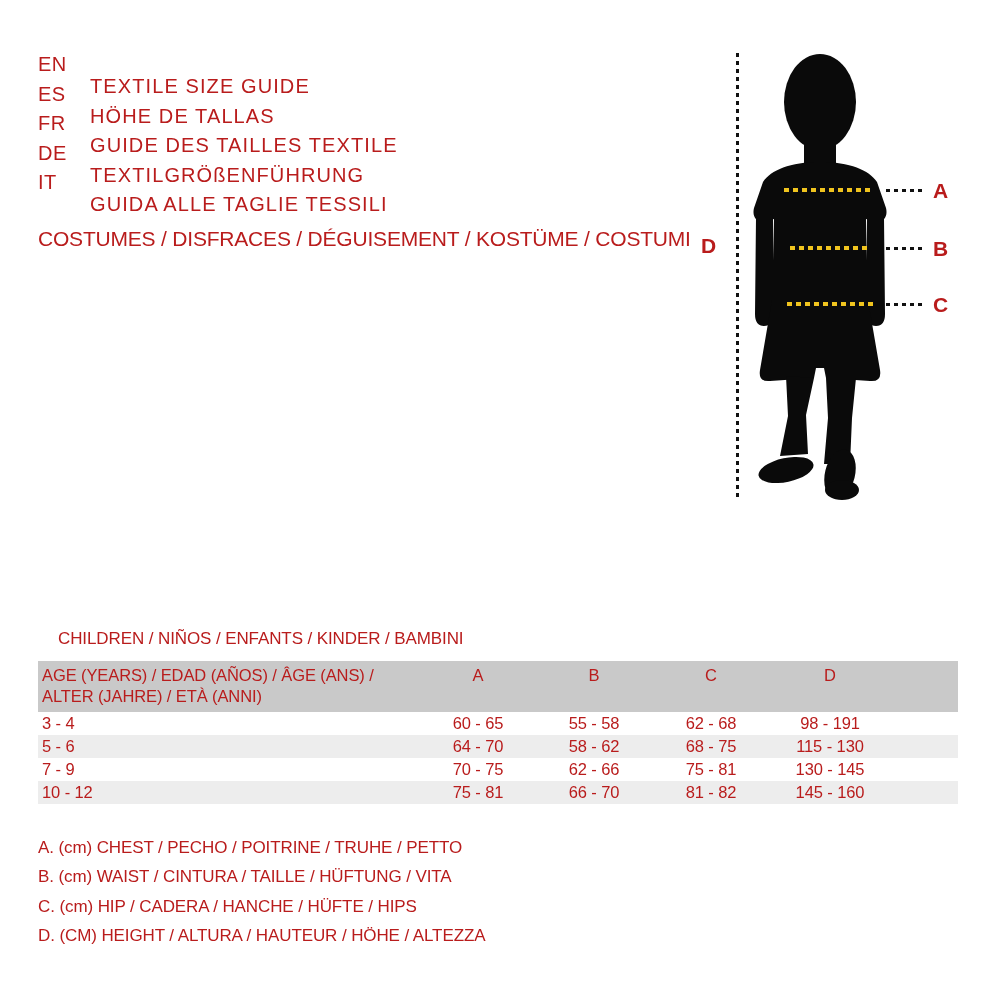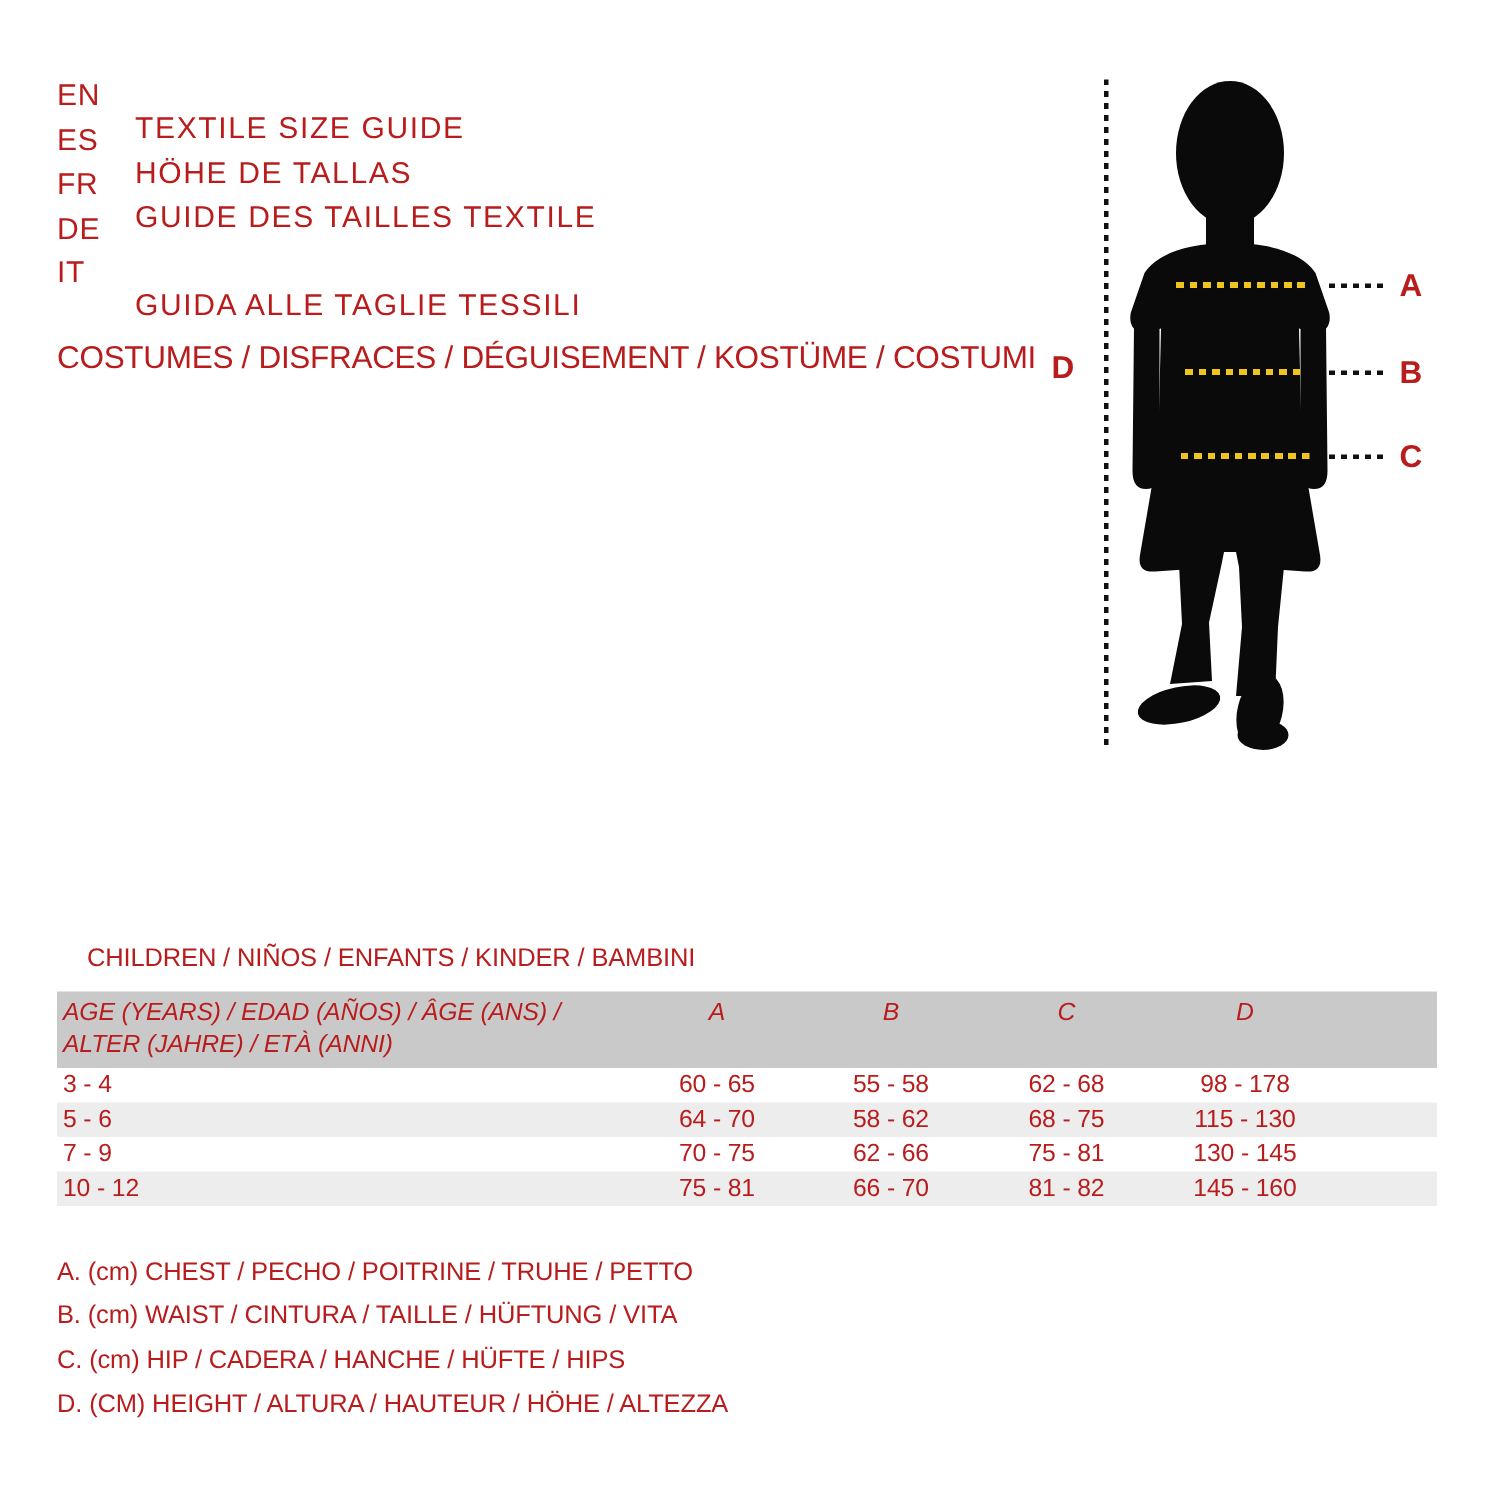--- a/index.html
+++ b/index.html
@@ -30,21 +30,21 @@
   }
   .bdots{
     position:absolute;height:3px;width:36px;left:886px;
     background:repeating-linear-gradient(to right,#111 0 4px,transparent 4px 8px);
   }
   .m-label{position:absolute;left:933px;font-size:21px;font-weight:700;}
   
   .table-title{position:absolute;left:38px;top:629px;font-size:17px;letter-spacing:-.1px;white-space:nowrap;margin-left:20px;}
   .size-table{position:absolute;left:38px;top:661px;width:920px;font-size:16.5px;letter-spacing:-.1px;}
   .t-row{display:grid;grid-template-columns:382px 116px 116px 118px 120px 1fr;align-items:center;}
-  .t-head{background:var(--header-bg,#c9c9c9);height:51px;align-items:start;font-style:italic;}
+  .t-head{background:var(--header-bg,#c9c9c9);height:51px;align-items:start;}
   .t-head .t-age{padding:4px 0 0 4px;line-height:21px;}
   .t-head .t-col{text-align:center;padding-top:4px;line-height:21px;}
   .t-body .t-row{height:23px;}
   .t-body .t-row:nth-child(even){background:var(--alt-bg,#ededed);}
   .t-age{padding-left:4px;}
   .t-val{text-align:center;}
   
   .legend{position:absolute;left:38px;top:833px;}
   .legend-line{height:29.5px;display:flex;align-items:center;font-size:17px;letter-spacing:-.1px;white-space:nowrap;}
 </style>
@@ -61,20 +61,21 @@
     <div class="lang-row">
       <span class="lang-code">ES</span>
       <span class="lang-label">HÖHE DE TALLAS</span>
     </div>
     <div class="lang-row">
       <span class="lang-code">FR</span>
       <span class="lang-label">GUIDE DES TAILLES TEXTILE</span>
     </div>
     <div class="lang-row">
       <span class="lang-code">DE</span>
+      <span class="lang-label">TEXTILGRÖßENFÜHRUNG</span>
     </div>
     <div class="lang-row">
       <span class="lang-code">IT</span>
       <span class="lang-label">GUIDA ALLE TAGLIE TESSILI</span>
     </div>
   </div>
 
   <div class="category-title">COSTUMES / DISFRACES / DÉGUISEMENT / KOSTÜME / COSTUMI</div>
 
   <div>
@@ -122,21 +123,21 @@
       <div class="t-col">D</div>
       <div class="t-col"></div>
     </div>
 
     <div class="t-body">
       <div class="t-row">
         <div class="t-age">3 - 4</div>
         <div class="t-val">60 - 65</div>
         <div class="t-val">55 - 58</div>
         <div class="t-val">62 - 68</div>
-        <div class="t-val">98 - 178</div>
+        <div class="t-val">98 - 191</div>
         <div></div>
       </div>
       <div class="t-row">
         <div class="t-age">5 - 6</div>
         <div class="t-val">64 - 70</div>
         <div class="t-val">58 - 62</div>
         <div class="t-val">68 - 75</div>
         <div class="t-val">115 - 130</div>
         <div></div>
       </div>

